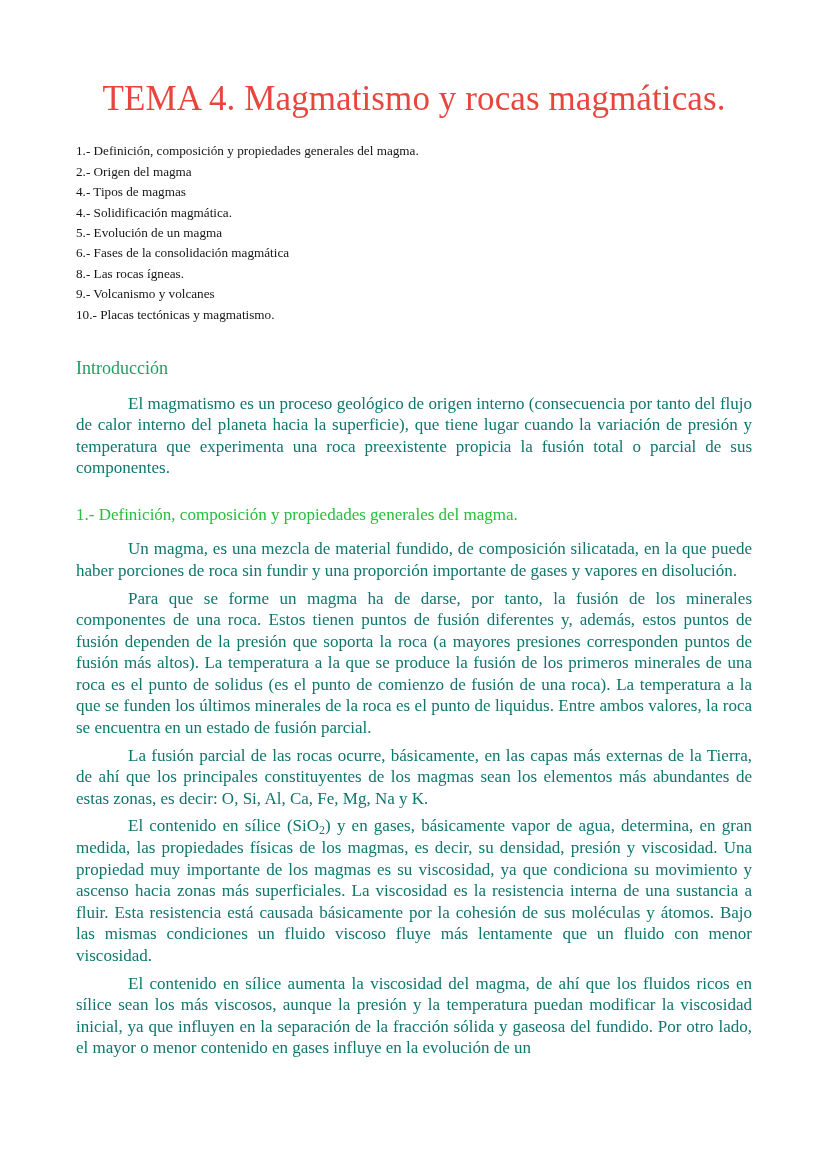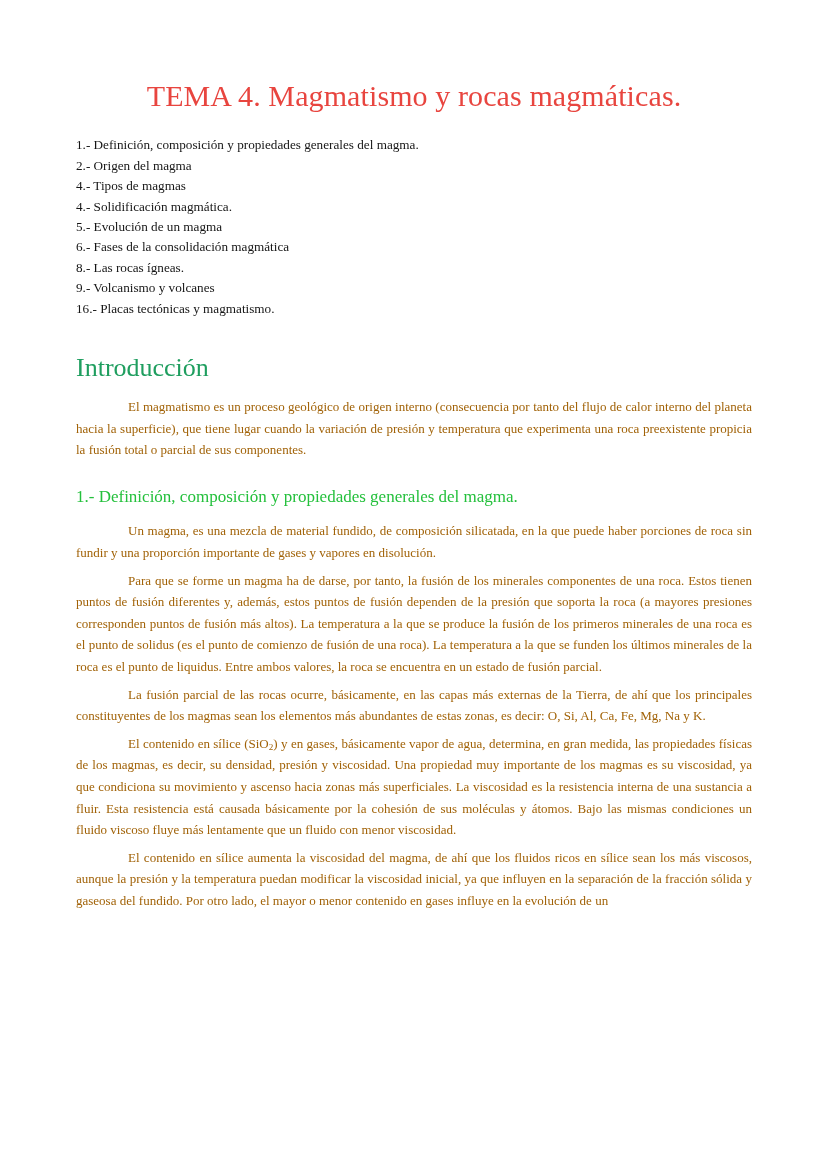--- a/index.html
+++ b/index.html
@@ -24,21 +24,21 @@
     position: absolute;
     left: 76px;
     top: 0;
     width: 676px;
   }
 
   
   .doc-title {
     margin: 0;
     padding-top: 78px;
-    font-size: 30px;
+    font-size: 35px;
     font-weight: normal;
     line-height: 1.18;
     color: #e8453f;
     text-align: center;
     letter-spacing: 0.1px;
     white-space: nowrap;
   }
 
   
   .toc {
@@ -52,21 +52,21 @@
     font-size: 13.2px;
     line-height: 20.4px;
     color: #151515;
     white-space: nowrap;
   }
 
   
   .heading-intro {
     margin: 0;
     padding-top: 33px;
-    font-size: 26px;
+    font-size: 18px;
     font-weight: normal;
     line-height: 1.2;
     color: #1f9e5f;
   }
 
   .heading-section {
     margin: 0;
     padding-top: 26px;
     font-size: 17px;
     font-weight: normal;
@@ -74,25 +74,25 @@
     color: #24c03c;
   }
 
   
   .body-block {
     padding-top: 13px;
   }
 
   p.para {
     margin: 0;
-    font-size: 13px;
+    font-size: 17px;
     line-height: 21.6px;
     text-align: justify;
     text-indent: 52px;
-    color: #a16207;
+    color: #0f766e;
     hyphens: none;
   }
 
   p.para + p.para {
     margin-top: 6px;
   }
 
   sub {
     font-size: 70%;
     line-height: 0;
@@ -109,21 +109,21 @@
 
     <ul class="toc">
       <li>1.- Definición, composición y propiedades generales del magma.</li>
       <li>2.- Origen del magma</li>
       <li>4.- Tipos de magmas</li>
       <li>4.- Solidificación magmática.</li>
       <li>5.- Evolución de un magma</li>
       <li>6.- Fases de la consolidación magmática</li>
       <li>8.- Las rocas ígneas.</li>
       <li>9.- Volcanismo y volcanes</li>
-      <li>16.- Placas tectónicas y magmatismo.</li>
+      <li>10.- Placas tectónicas y magmatismo.</li>
     </ul>
 
     <h2 class="heading-intro">Introducción</h2>
 
     <div class="body-block">
       <p class="para">El magmatismo es un proceso geológico de origen interno (consecuencia por tanto del flujo de calor interno del planeta hacia la superficie), que tiene lugar cuando la variación de presión y temperatura que experimenta una roca preexistente propicia la fusión total o parcial de sus componentes.</p>
     </div>
 
     <h2 class="heading-section">1.- Definición, composición y propiedades generales del magma.</h2>
 

